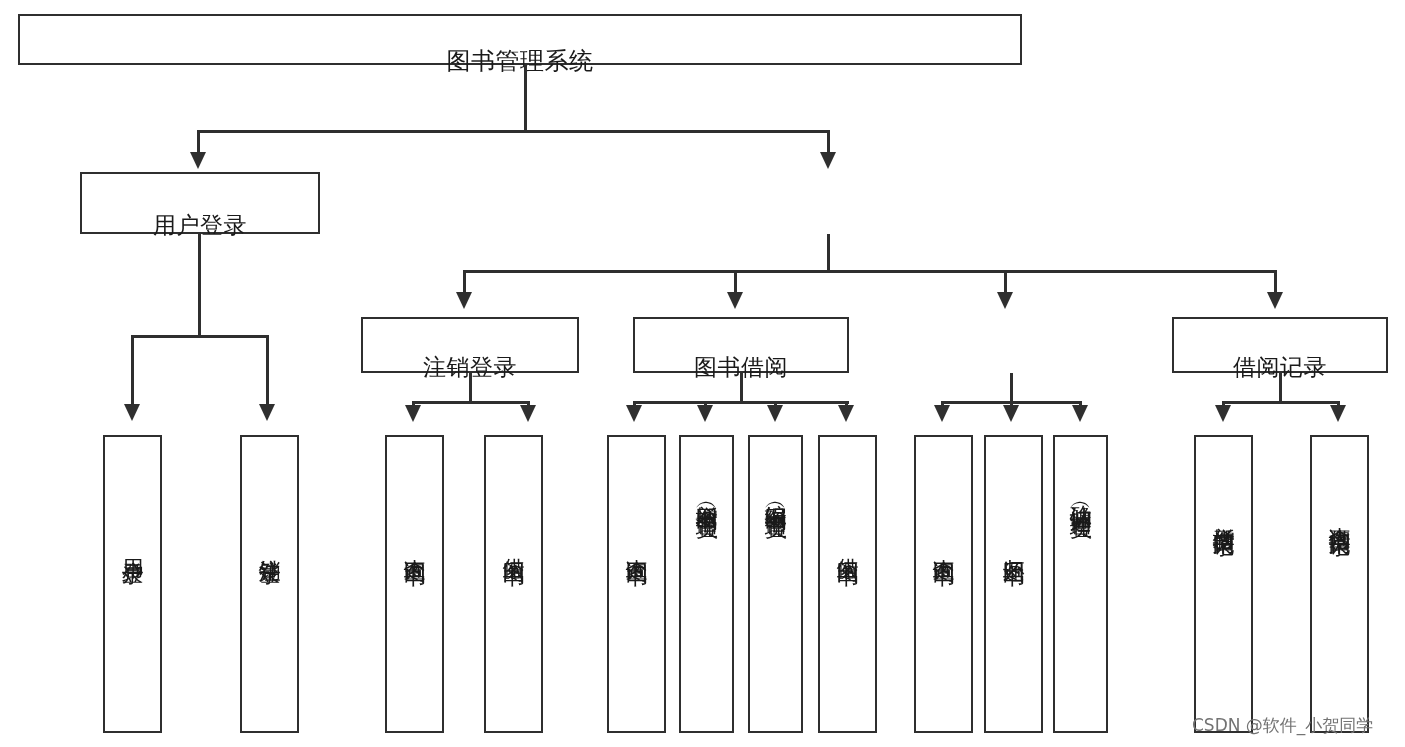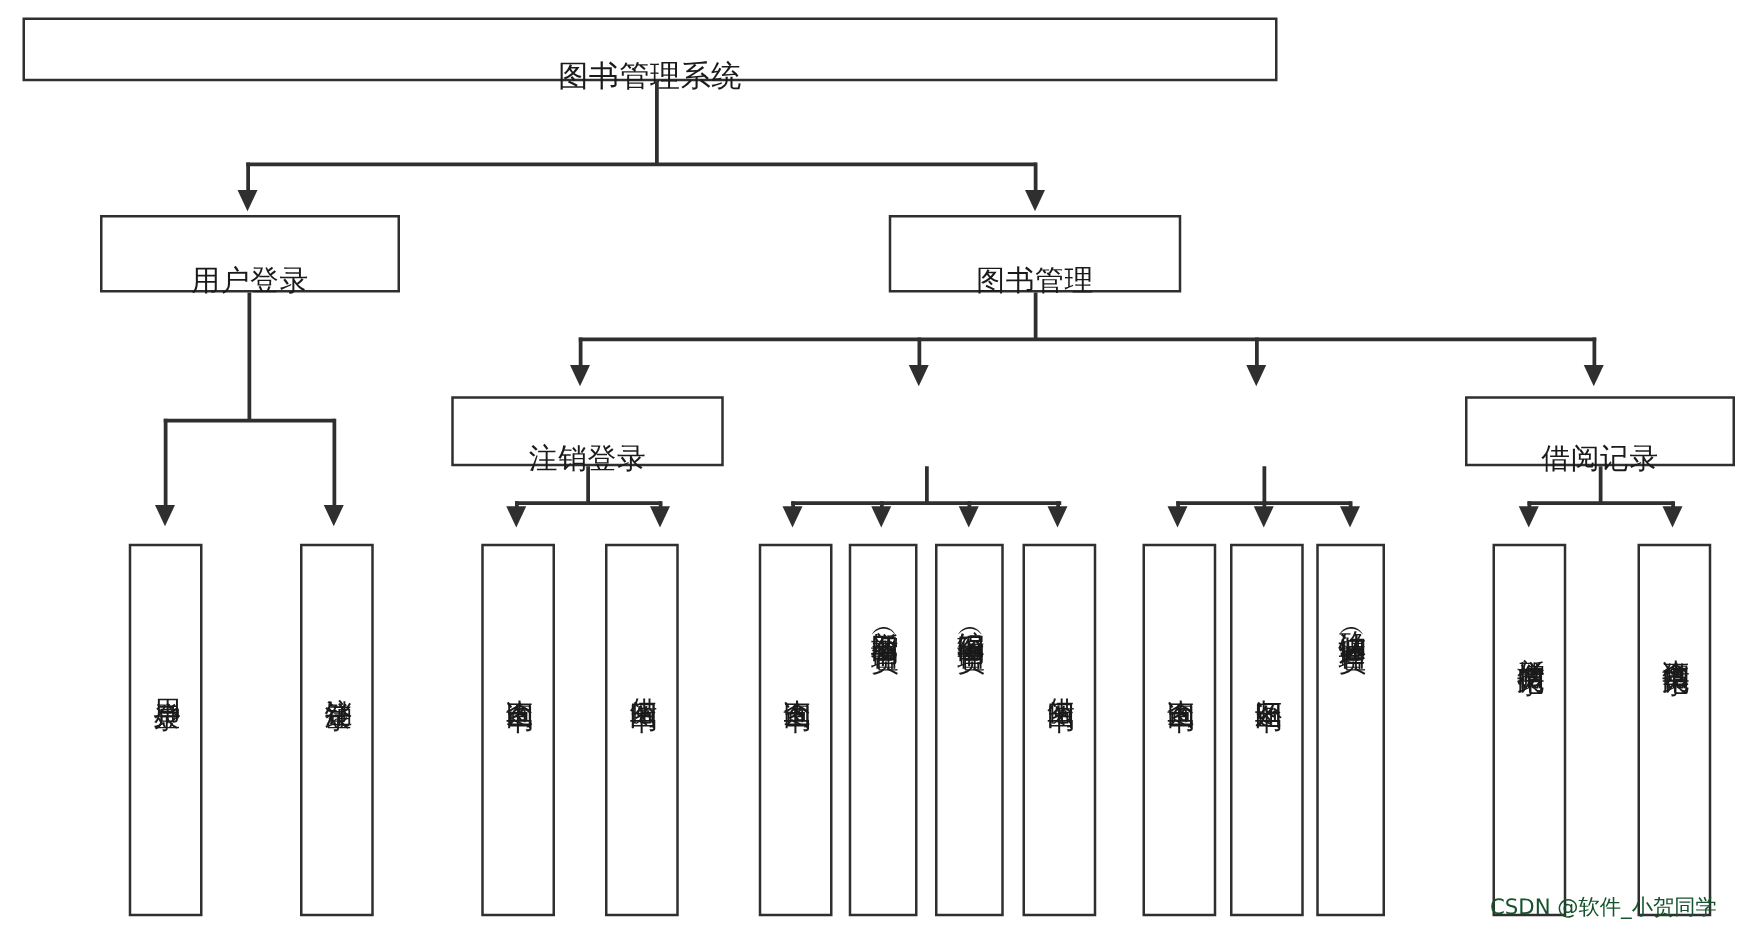--- a/index.html
+++ b/index.html
@@ -71,21 +71,21 @@
     position: absolute;
     width: 0;
     height: 0;
     border-left: 8px solid transparent;
     border-right: 8px solid transparent;
     border-top: 17px solid #2f2f2f;
   }
   .watermark {
     position: absolute;
     font-size: 17px;
-    color: #14532d;
+    color: #737373;
     white-space: nowrap;
     font-family: "DejaVu Sans", "Liberation Sans", sans-serif;
     text-align: right;
   }
 </style>
 </head>
 <body>
 
 <div id="canvas">
 
@@ -100,23 +100,20 @@
   <div class="vline" style="left:197px; top:130px; width:2.5px; height:25px;"></div>
   <div class="arrow" style="left:190px; top:152px;"></div>
 
   <div class="vline" style="left:827px; top:130px; width:2.5px; height:25px;"></div>
   <div class="arrow" style="left:820px; top:152px;"></div>
 
   <div class="node horiz" style="left:80px; top:172px; width:240px; height:62px;">
     <span class="label">用户登录</span>
   </div>
 
-  <div class="node horiz" style="left:711px; top:172px; width:234px; height:62px;">
-    <span class="label">图书管理</span>
-  </div>
 
   <div class="vline" style="left:198px; top:234px; width:2.5px; height:103px;"></div>
   <div class="hline" style="left:131px; top:335px; width:137px; height:2.5px;"></div>
   <div class="vline" style="left:131px; top:335px; width:2.5px; height:72px;"></div>
   <div class="arrow" style="left:124px; top:404px;"></div>
   <div class="vline" style="left:266px; top:335px; width:2.5px; height:72px;"></div>
   <div class="arrow" style="left:259px; top:404px;"></div>
 
   <div class="vline" style="left:827px; top:234px; width:2.5px; height:38px;"></div>
   <div class="hline" style="left:463px; top:270px; width:814px; height:2.5px;"></div>
@@ -125,20 +122,23 @@
   <div class="vline" style="left:734px; top:270px; width:2.5px; height:24px;"></div>
   <div class="arrow" style="left:727px; top:292px;"></div>
   <div class="vline" style="left:1004px; top:270px; width:2.5px; height:24px;"></div>
   <div class="arrow" style="left:997px; top:292px;"></div>
   <div class="vline" style="left:1274px; top:270px; width:2.5px; height:24px;"></div>
   <div class="arrow" style="left:1267px; top:292px;"></div>
 
   <div class="node horiz" style="left:361px; top:317px; width:218px; height:56px;">
     <span class="label">注销登录</span>
   </div>
+  <div class="node horiz" style="left:633px; top:317px; width:216px; height:56px;">
+    <span class="label">图书借阅</span>
+  </div>
   <div class="node horiz" style="left:1172px; top:317px; width:216px; height:56px;">
     <span class="label">借阅记录</span>
   </div>
 
   <div class="vline" style="left:469px; top:373px; width:2.5px; height:30px;"></div>
   <div class="hline" style="left:412px; top:401px; width:117px; height:2.5px;"></div>
   <div class="vline" style="left:412px; top:401px; width:2.5px; height:7px;"></div>
   <div class="arrow" style="left:405px; top:405px;"></div>
   <div class="vline" style="left:527px; top:401px; width:2.5px; height:7px;"></div>
   <div class="arrow" style="left:520px; top:405px;"></div>

